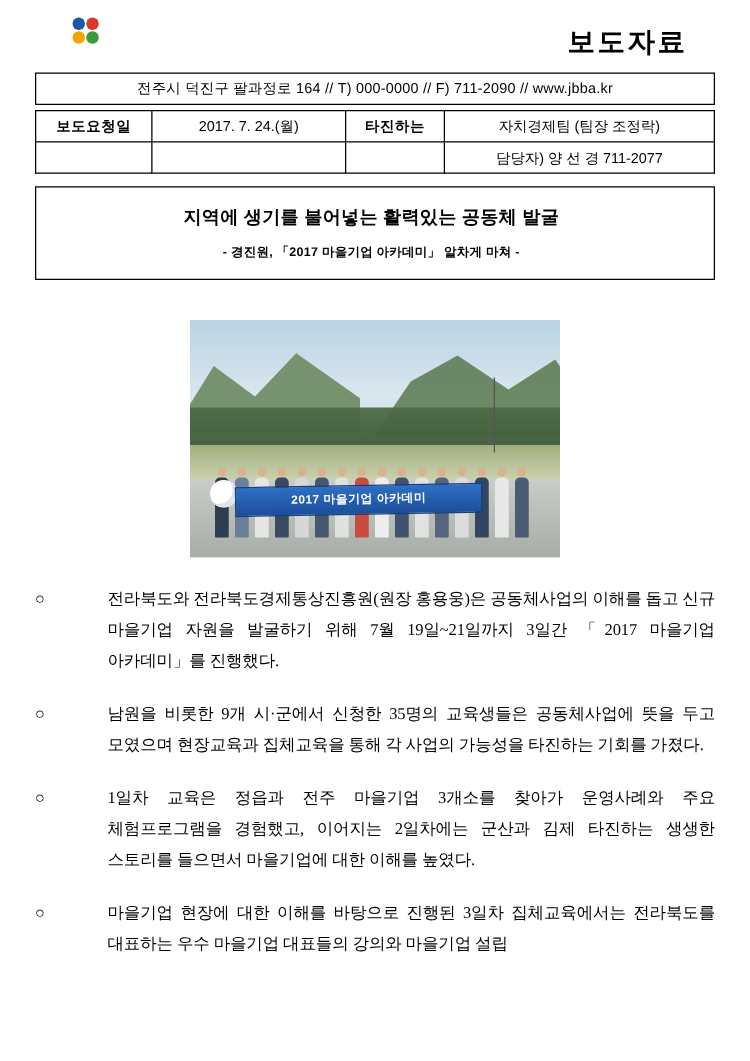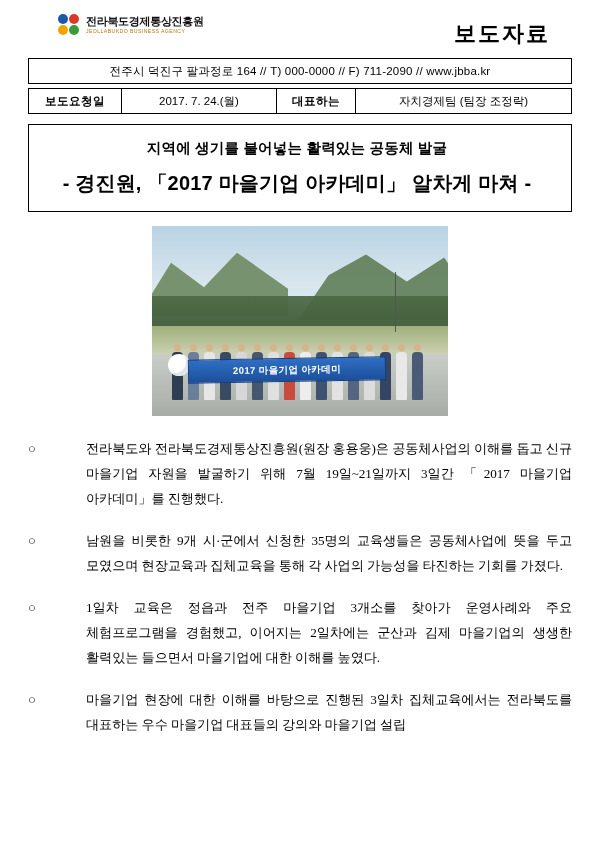--- a/index.html
+++ b/index.html
@@ -120,29 +120,29 @@
     text-align: center;
   }
   .title-line1 {
     font-family: "Liberation Sans", sans-serif;
     font-size: 14.5px;
     font-weight: bold;
     letter-spacing: 0.2px;
   }
   .title-line2 {
     font-family: "Liberation Sans", sans-serif;
-    font-size: 20px;
+    font-size: 10px;
     font-weight: bold;
     letter-spacing: 0.2px;
     margin-top: 12px;
   }
 
   
   .photo-wrap {
-    margin-top: 14px;
+    margin-top: 32px;
     display: flex;
     justify-content: center;
   }
   .photo {
     width: 296px;
     height: 190px;
     position: relative;
     overflow: hidden;
     background: linear-gradient(#cfe0ea 0%, #d8e6ef 38%, #cfd8cf 46%, #b9c6b2 60%, #cfd2cc 78%, #e2e2de 100%);
   }
@@ -257,37 +257,39 @@
 <div class="page">
 
   <div class="header">
     <div class="logo-block">
       <div class="logo-mark">
         <span class="lm1"></span>
           <span class="lm2"></span>
           <span class="lm3"></span>
           <span class="lm4"></span>
       </div>
-      <div class="logo-text">
-        <div class="ko">전라북도경제통상진흥원</div>
-        <div class="en">JEOLLABUKDO BUSINESS AGENCY</div>
-      </div>
     </div>
     <div class="doc-title">보도자료</div>
   </div>
 
   <div class="addr-bar">전주시 덕진구 팔과정로 164 // T) 000-0000 // F) 711-2090 //  www.jbba.kr</div>
 
   <table class="meta-table">
     <tbody>
         <tr>
       <td class="label c1">보도요청일</td>
       <td class="c2">2017. 7. 24.(월)</td>
-      <td class="label c3">대표하는</td>
+      <td class="label c3">타진하는</td>
       <td>자치경제팀 (팀장 조정락)</td>
+    </tr>
+    <tr>
+      <td class="c1" style="border-top:none;"></td>
+      <td class="c2" style="border-top:none;"></td>
+      <td class="c3" style="border-top:none;"></td>
+      <td>담당자) 양 선 경 711-2077</td>
     </tr>
   </tbody>
     </table>
 
   <div class="title-box">
     <div class="title-line1">지역에 생기를 불어넣는 활력있는 공동체 발굴</div>
     <div class="title-line2">- 경진원, 「2017 마을기업 아카데미」 알차게 마쳐 -</div>
   </div>
 
   <div class="photo-wrap">
@@ -326,21 +328,21 @@
     <div class="para">
       <div class="bullet">○</div>
       <div class="ptext">전라북도와 전라북도경제통상진흥원(원장 홍용웅)은 공동체사업의 이해를 돕고 신규 마을기업 자원을 발굴하기 위해 7월 19일~21일까지 3일간 「2017 마을기업 아카데미」를 진행했다.</div>
     </div>
     <div class="para">
       <div class="bullet">○</div>
       <div class="ptext">남원을 비롯한 9개 시·군에서 신청한 35명의 교육생들은 공동체사업에 뜻을 두고 모였으며 현장교육과 집체교육을 통해 각 사업의 가능성을 타진하는 기회를 가졌다.</div>
     </div>
     <div class="para">
       <div class="bullet">○</div>
-      <div class="ptext">1일차 교육은 정읍과 전주 마을기업 3개소를 찾아가 운영사례와 주요 체험프로그램을 경험했고, 이어지는 2일차에는 군산과 김제 마을기업의 생생한 활력있는 들으면서 마을기업에 대한 이해를 높였다.</div>
+      <div class="ptext">1일차 교육은 정읍과 전주 마을기업 3개소를 찾아가 운영사례와 주요 체험프로그램을 경험했고, 이어지는 2일차에는 군산과 김제 타진하는 생생한 스토리를 들으면서 마을기업에 대한 이해를 높였다.</div>
     </div>
     <div class="para">
       <div class="bullet">○</div>
       <div class="ptext">마을기업 현장에 대한 이해를 바탕으로 진행된 3일차 집체교육에서는 전라북도를 대표하는 우수 마을기업 대표들의 강의와 마을기업 설립</div>
     </div>
   </div>
 
 </div>
 
 </body></html>

